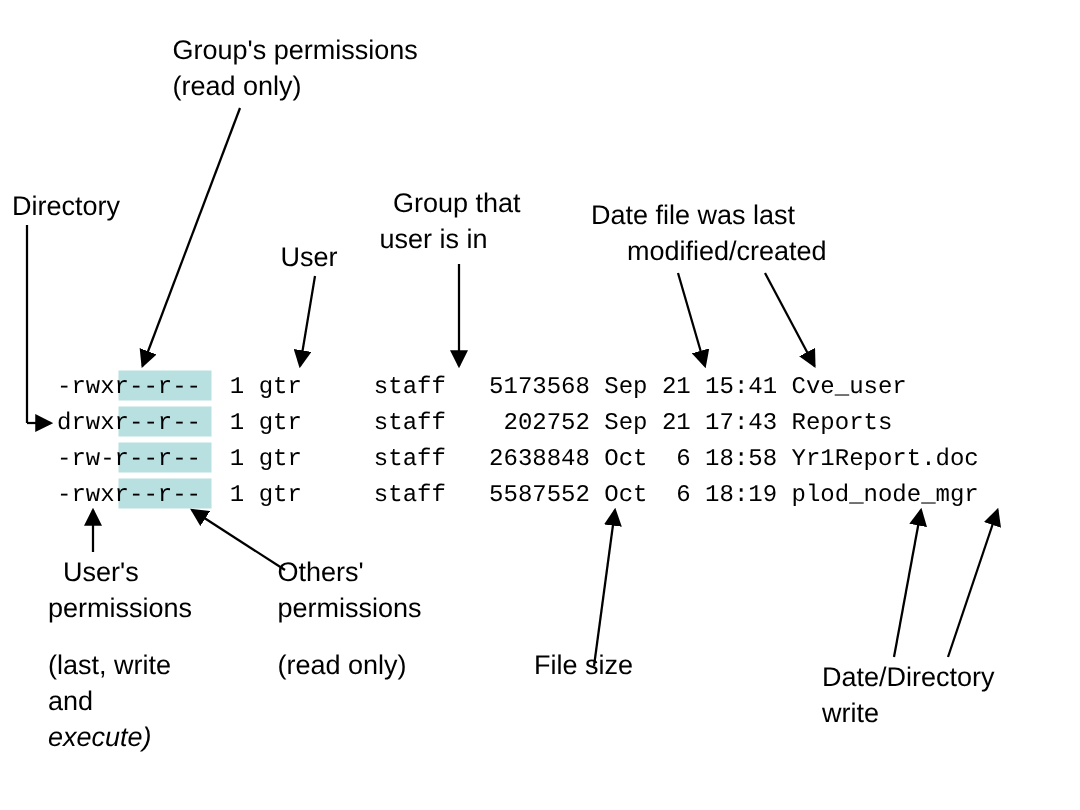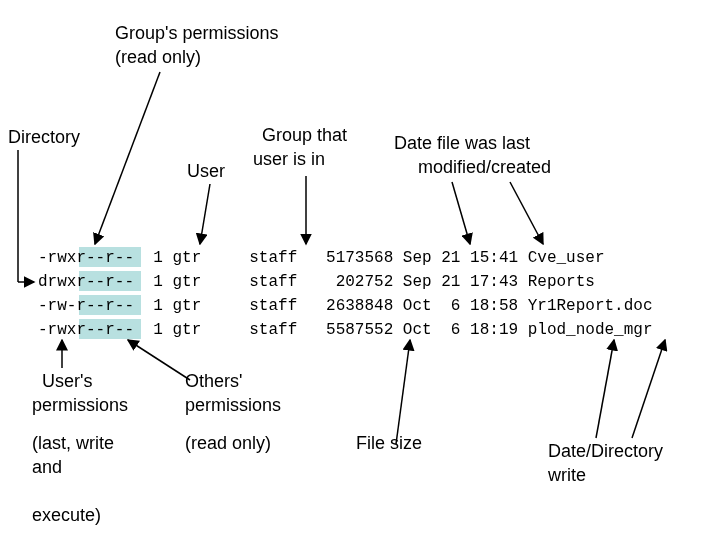--- a/index.html
+++ b/index.html
@@ -44,21 +44,21 @@
 <div class="label" style="left:262px; top:124px;">Group that</div>
 <div class="label" style="left:253px; top:148px;">user is in</div>
 
 <div class="label" style="left:394px; top:132px;text-align:right;">Date file was last</div>
 <div class="label" style="left:418px; top:156px;">modified/created</div>
 
 <div class="label" style="left:32px;  top:370px;margin-left:10px;">User's</div>
 <div class="label" style="left:32px;  top:394px;">permissions</div>
 <div class="label" style="left:32px;  top:432px;">(last, write</div>
 <div class="label" style="left:32px;  top:456px;">and</div>
-<div class="label" style="left:32px;  top:504px;">execute)</div>
+<div class="label" style="left:32px;  top:480px;font-style:italic;">execute)</div>
 
 <div class="label" style="left:185px; top:370px;">Others'</div>
 <div class="label" style="left:185px; top:394px;">permissions</div>
 <div class="label" style="left:185px; top:432px;">(read only)</div>
 
 <div class="label" style="left:356px; top:432px;">File size</div>
 
 <div class="label" style="left:548px; top:440px;">Date/Directory</div>
 <div class="label" style="left:548px; top:464px;">write</div>
 

